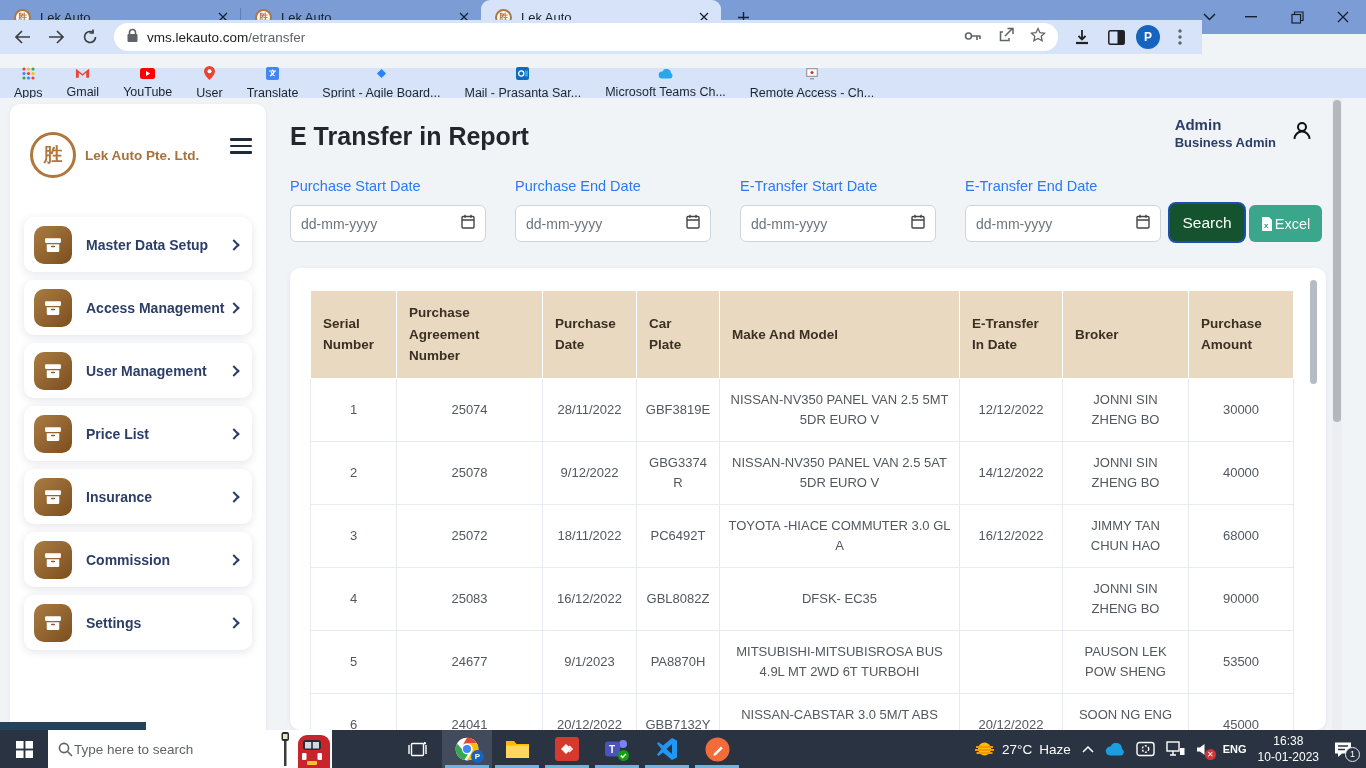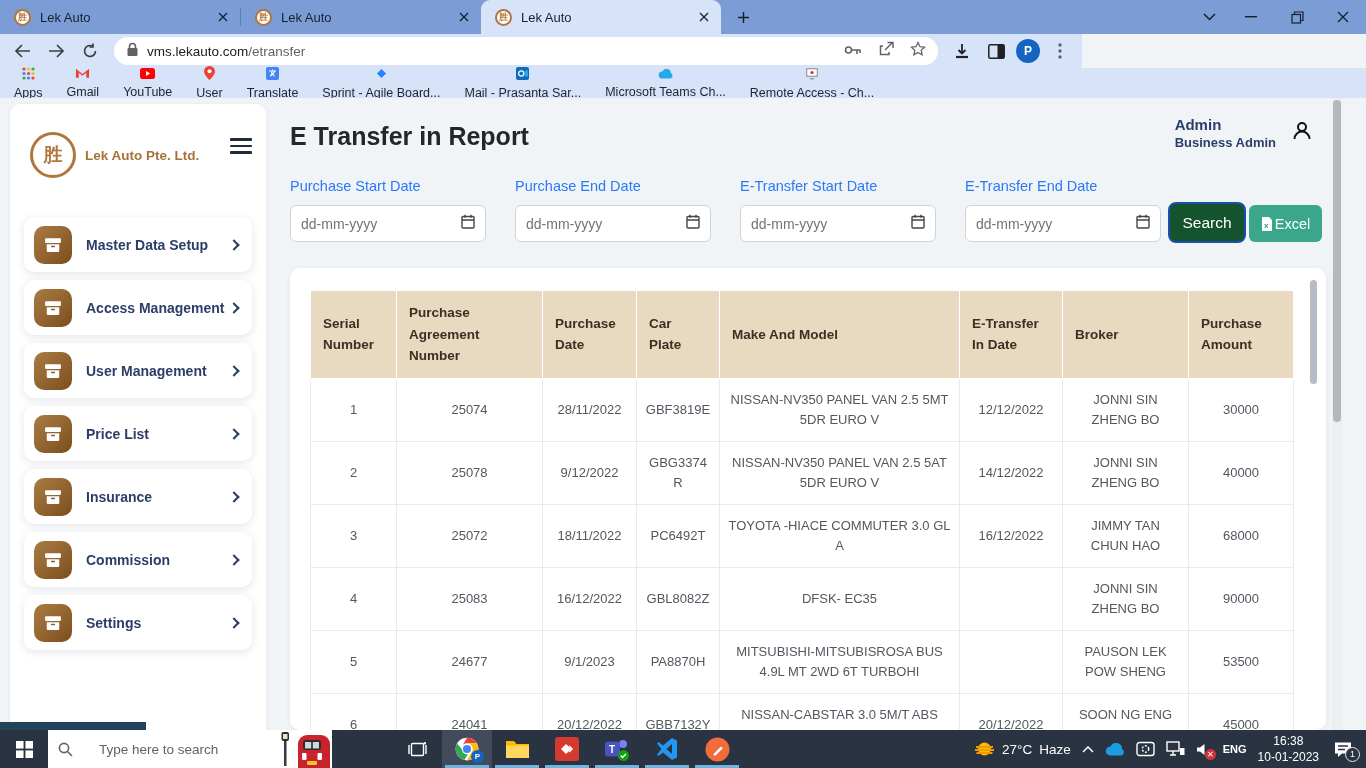--- a/index.html
+++ b/index.html
@@ -13,21 +13,21 @@
   .tab .favicon { width:17px; height:17px; border-radius:50%; border:2px solid #b0763c; background:#fff; color:#b0763c; font-size:9px; font-weight:bold; display:flex; align-items:center; justify-content:center; flex-shrink:0; }
   .tab .tab-title { flex:1; margin-left:9px; font-size:13px; color:#16212e; white-space:nowrap; overflow:hidden; }
   .tab .tab-close { width:18px; height:18px; display:flex; align-items:center; justify-content:center; border-radius:50%; }
   .tab.active { background:#d7e3f8; border-radius:9px 9px 0 0; }
   .tab-sep { width:1px; height:18px; background:#5c7fba; margin-bottom:8px; }
   .new-tab { width:28px; height:28px; margin:0 0 3px 8px; display:flex; align-items:center; justify-content:center; border-radius:50%; }
   .win-controls { position:absolute; right:0; top:0; height:34px; display:flex; align-items:center; }
   .win-btn { width:46px; height:34px; display:flex; align-items:center; justify-content:center; color:#16212e; }
   .tab-search-btn { width:38px; }
 
-  .toolbar { position:absolute; top:34px; left:0; width:1082px; height:34px; background:#d7e3f8; display:flex; align-items:center; padding:0 8px; gap:6px; }
+  .toolbar { position:absolute; top:20px; left:0; width:1202px; height:34px; background:#d7e3f8; display:flex; align-items:center; padding:0 8px; gap:6px; }
   .nav-btn { width:28px; height:28px; display:flex; align-items:center; justify-content:center; border-radius:50%; flex-shrink:0; }
   .omnibox { flex:1; height:28px; background:#fff; border-radius:14px; display:flex; align-items:center; padding:0 12px; gap:8px; margin:0 4px; }
   .omnibox .url { flex:1; font-size:13.5px; color:#202124; }
   .omnibox .url .path { color:#5f6368; }
   .omni-icons { display:flex; gap:16px; align-items:center; }
   .avatar { width:24px; height:24px; border-radius:50%; background:#1565c0; color:#fff; font-size:12px; font-weight:bold; display:flex; align-items:center; justify-content:center; flex-shrink:0; }
 
   .bookmarks { position:absolute; top:68px; left:0; width:1366px; height:30px; background:#d7e3f8; display:flex; align-items:center; padding:0 14px; gap:24px; }
   .bm { display:flex; align-items:center; gap:6px; font-size:12.5px; color:#1c2430; white-space:nowrap;flex-direction:column; }
 
@@ -70,21 +70,21 @@
   td { color:#51585f; font-size:13px; text-align:center; padding:10px 8px; border:1px solid #e7eaee; line-height:1.55; height:63px; vertical-align:middle; word-wrap:break-word; }
   .inner-scroll { position:absolute; right:9px; top:12px; width:7px; height:104px; background:#b6bcc3; border-radius:4px; }
 
   .v-scrollbar { position:absolute; right:0; top:0; width:10px; height:632px; background:#eceef1; }
   .v-thumb { position:absolute; right:1px; top:2px; width:8px; height:322px; background:#b4b8bd; border-radius:4px; }
   .h-thumb { position:absolute; left:0; bottom:0; width:146px; height:8px; background:#24435a; }
 
   
   .taskbar { position:absolute; top:730px; left:0; width:1366px; height:38px; background:#2a3341; display:flex; align-items:stretch; color:#fff; }
   .start { width:48px; display:flex; align-items:center; justify-content:center; cursor:pointer; }
-  .tb-search { width:284px; background:#fff; display:flex; align-items:center; gap:26px; padding:0 10px; position:relative; cursor:text; }
+  .tb-search { width:284px; background:#fff; display:flex; align-items:center; gap:1px; padding:0 10px; position:relative; cursor:text; }
   .tb-search .ph { color:#5f6368; font-size:13.5px; }
   .tb-search .scene { position:absolute; right:0; top:0; height:38px; }
   .tb-icons { display:flex; margin-left:60px; }
   .tb-app { width:50px; display:flex; align-items:center; justify-content:center; position:relative; cursor:pointer; }
   .tb-app.running::after { content:""; position:absolute; left:3px; right:3px; bottom:0; height:3px; background:#6fb3e0; }
   .tb-app.active-app { background:#414b5c; }
   .p-badge { position:absolute; right:8px; bottom:5px; width:13px; height:13px; border-radius:50%; background:#1565c0; color:#fff; font-size:8px; font-weight:bold; display:flex; align-items:center; justify-content:center; }
   .tb-right { margin-left:auto; display:flex; align-items:center; gap:11px; padding-right:10px; }
   .weather { display:flex; align-items:center; gap:7px; font-size:13.5px; }
   .clock { text-align:center; font-size:12px; line-height:1.35; }

